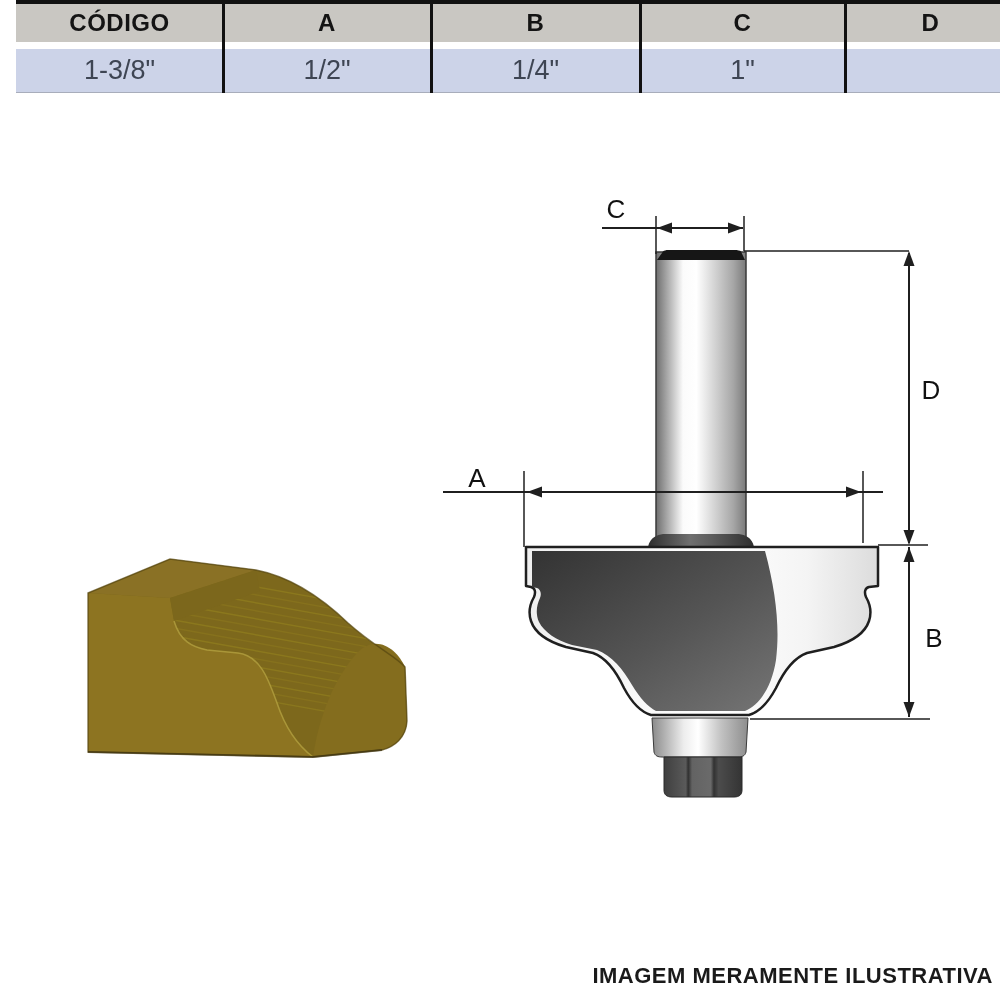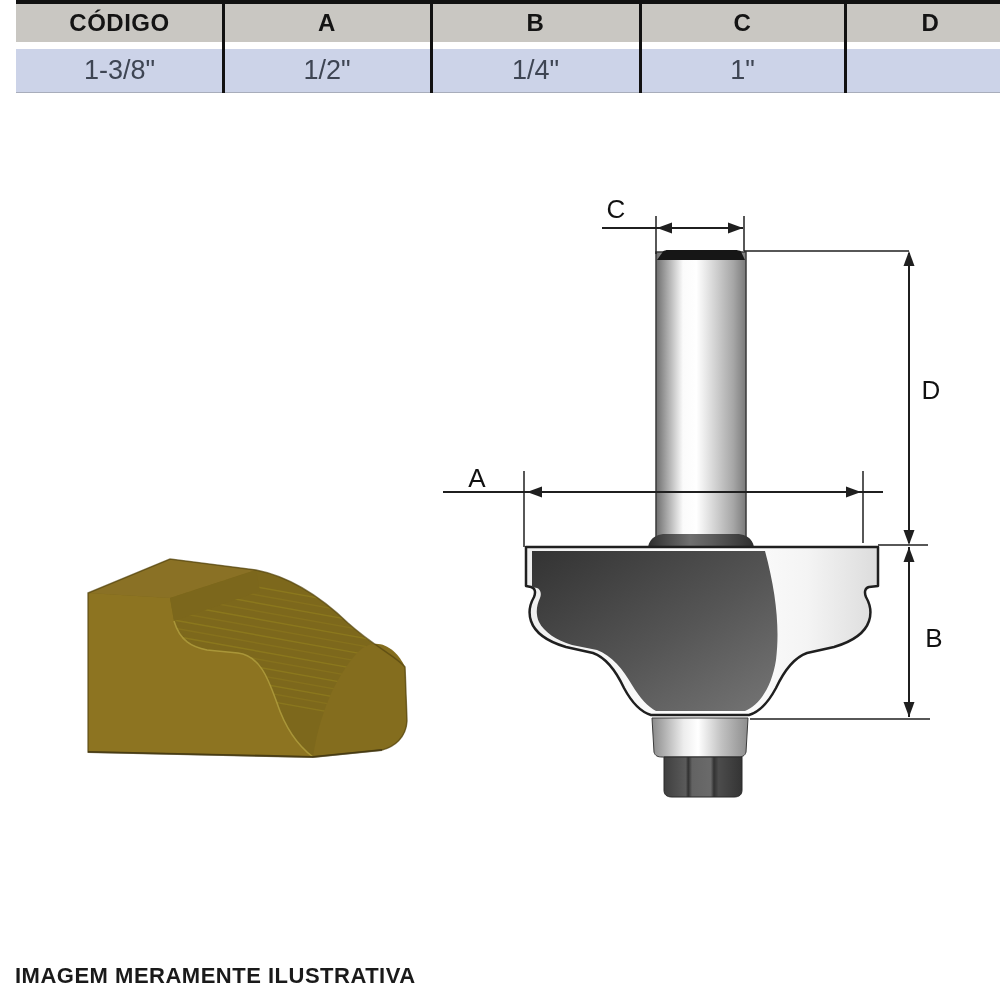--- a/index.html
+++ b/index.html
@@ -18,22 +18,22 @@
   .cell{display:flex;align-items:center;justify-content:center;}
   .t-head .cell{font-weight:bold;font-size:24px;color:#141414;letter-spacing:.5px;}
   .t-data .cell{font-size:27px;color:var(--table-text);}
   .sep{position:absolute;top:0;width:3px;height:93px;background:#111;}
   .sep1{left:206px}.sep2{left:414px}.sep3{left:623px}.sep4{left:828px}
   
   .art{position:absolute;left:0;top:0;}
   .dim-label{font-size:26px;fill:#111;}
   
   .footer-note{
-    position:absolute;left:0;right:7px;top:963px;
-    font-weight:bold;font-size:22px;color:#1a1a1a;letter-spacing:.5px;margin-left:15px;
+    position:absolute;left:0;right:7px;top:963px;text-align:right;
+    font-weight:bold;font-size:22px;color:#1a1a1a;letter-spacing:.5px;
   }
 </style>
 </head>
 <body>
 
 <div class="canvas">
 
   <div class="spec-table">
     <div class="t-top-border"></div>
     <div class="t-row t-head">

